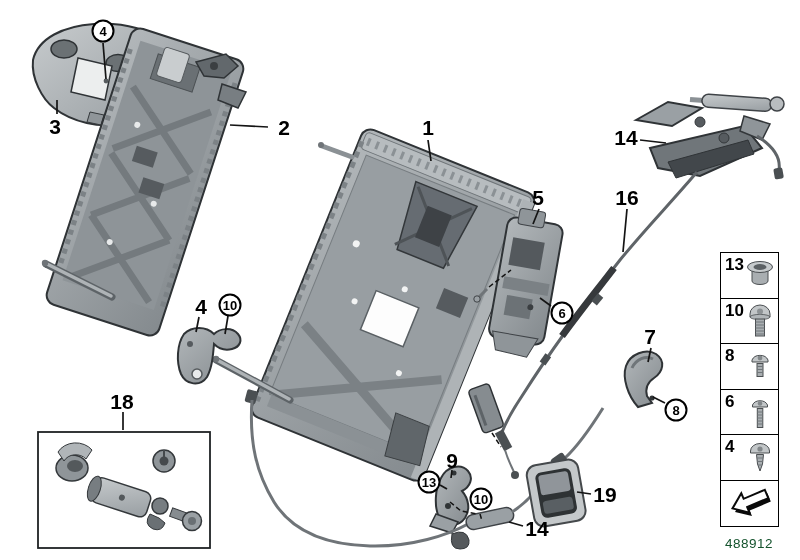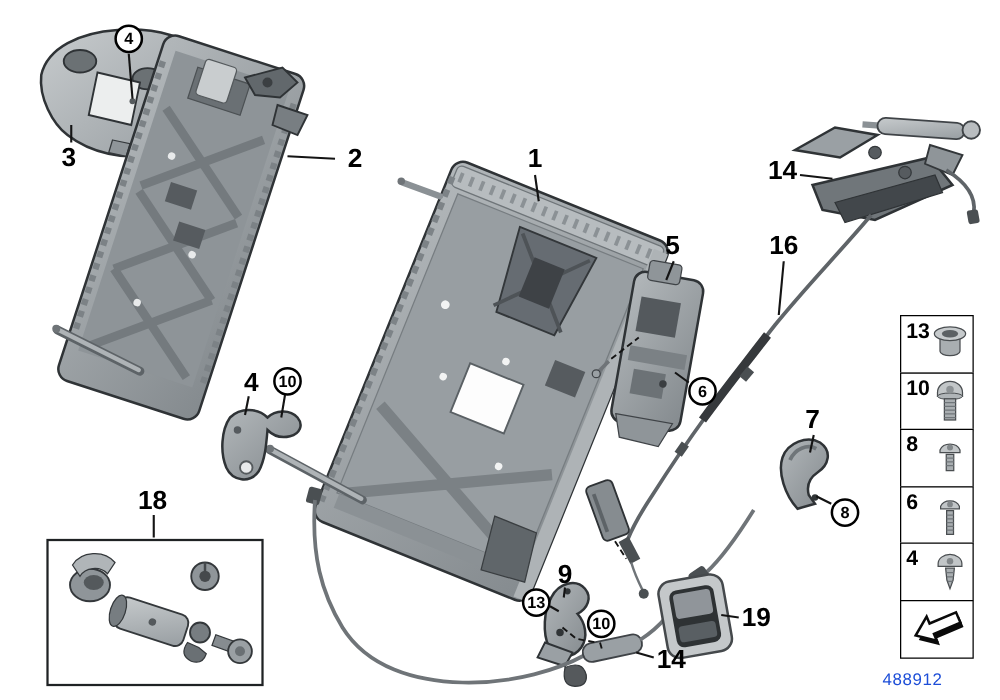--- a/index.html
+++ b/index.html
@@ -12,22 +12,22 @@
            background:#fff;display:flex;align-items:center;justify-content:center;
            font-weight:bold;font-size:13px;line-height:1;color:#000;
            transform:translate(-50%,-50%);cursor:pointer;box-sizing:border-box;}
   .legend{position:absolute;left:720px;top:252px;width:59px;}
   .lbox{box-sizing:border-box;width:59px;height:47px;border:1.5px solid #000;background:#fff;
         position:relative;margin-top:-1.5px;}
   .lbox:first-child{margin-top:0;}
   .lnum{position:absolute;left:4px;top:2px;font-weight:bold;font-size:17px;color:#000;}
   .licon{position:absolute;right:1px;top:3px;}
   .abox-icon{position:absolute;left:2px;top:3px;}
-  .dnum{position:absolute;left:706px;top:536px;width:86px;
-        font-size:13.5px;color:#1d4ed8;letter-spacing:0.5px;}
+  .dnum{position:absolute;left:706px;top:536px;width:86px;text-align:center;
+        font-size:13.5px;color:#14532d;letter-spacing:0.5px;}
 </style>
 </head>
 <body>
 
 <div class="stage">
 
   <svg class="art" width="800" height="560" viewBox="0 0 800 560">
     <defs>
       <linearGradient id="gA" x1="0" y1="0" x2="1" y2="1">
         <stop offset="0" stop-color="#c7cbcd"></stop>

